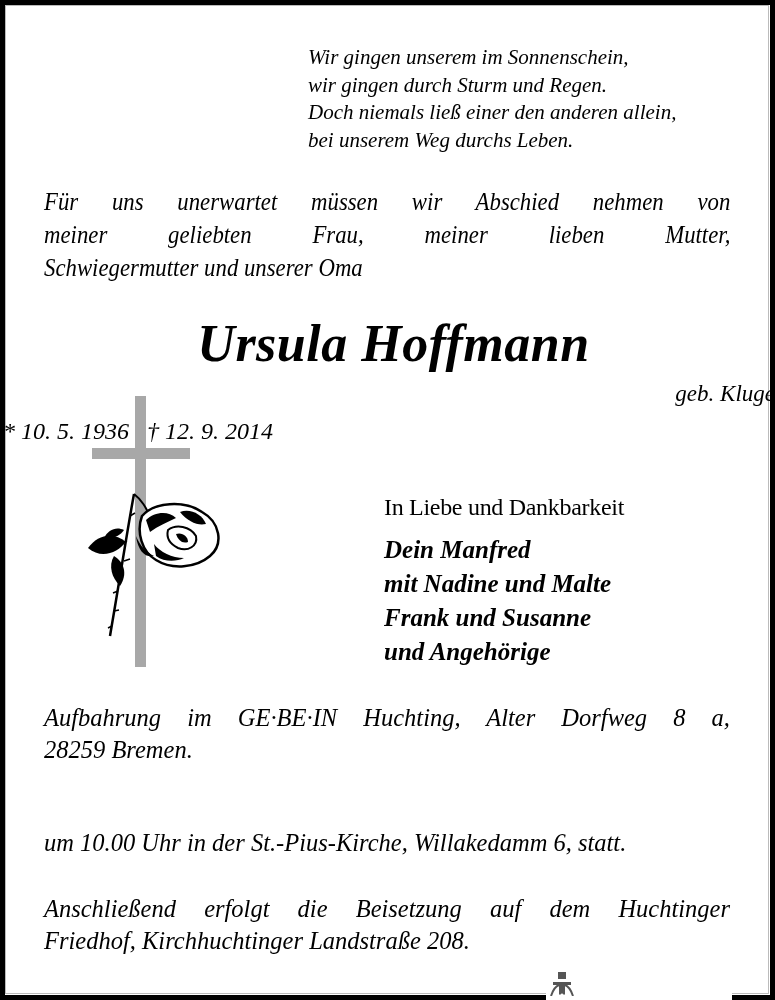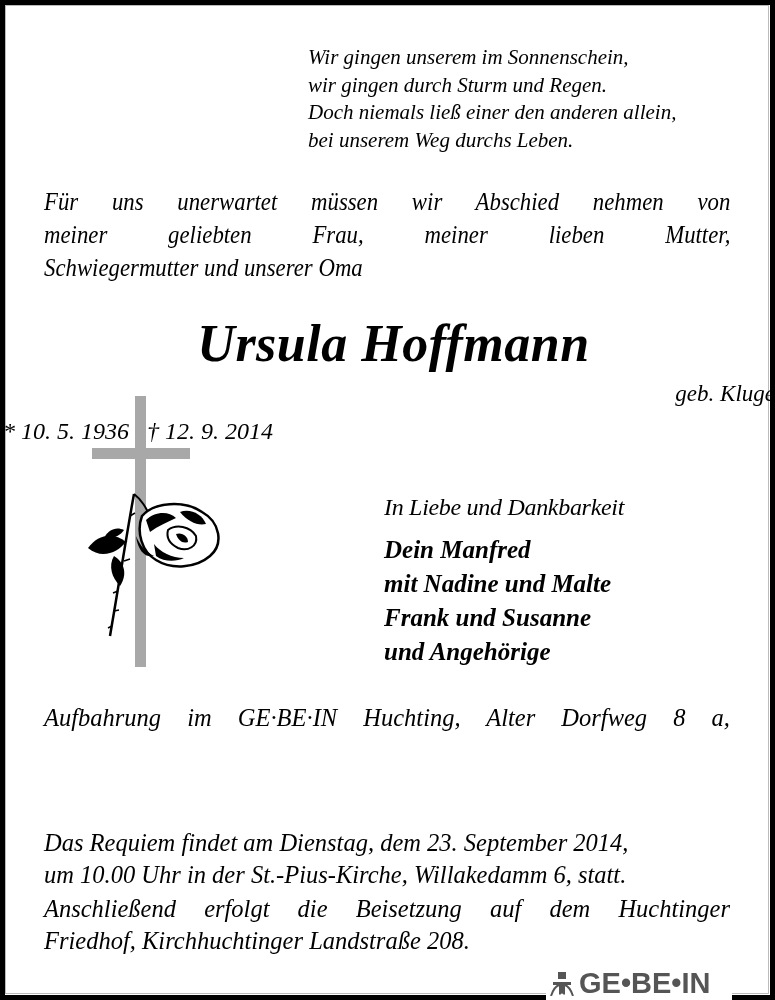--- a/index.html
+++ b/index.html
@@ -12,21 +12,21 @@
   .intro { left:44px; top:185px; width:686px; font-style:italic; font-size:24.5px; line-height:33px; text-align:justify; transform:scaleX(0.93); transform-origin:left top; width:738px; }
   .intro .jl { text-align:justify; text-align-last:justify; }
   .name { left:8px; width:775px; top:314px; text-align:center; font-style:italic; font-weight:bold; font-size:52px; letter-spacing:0.5px; }
   .name span { display:inline-block; transform:translateX(-2px); }
   .maiden { left:0; width:775px; top:381px; text-align:right; font-style:italic; font-size:23px; }
   .dates { left:0; width:680px; top:418px; text-align:left; font-style:italic; font-size:24px; }
   .dates span { display:inline-block; transform:translateX(3px); }
   .cross-v { left:135px; top:396px; width:11px; height:271px; background:#a8a8a8; }
   .cross-h { left:92px; top:448px; width:98px; height:11px; background:#a8a8a8; }
   .rose { left:84px; top:486px; width:145px; height:160px; }
-  .thanks { left:384px; top:494px; font-style:italic; font-size:24px; letter-spacing:-0.3px; }
+  .thanks { left:384px; top:494px; font-size:24px; letter-spacing:-0.3px; }
   .family { left:384px; top:533px; font-style:italic; font-weight:bold; font-size:25px; line-height:34px; }
   .para { left:44px; font-style:italic; font-size:24.5px; line-height:32px; }
   .para .jl { text-align:justify; text-align-last:justify; }
   .p1 { top:702px; width:686px; }
   .p2 { top:827px; width:686px; }
   .p3 { top:893px; width:686px; }
   .logo-gap { position:absolute; left:546px; top:990px; width:186px; height:10px; background:#fff; }
   .logo { left:549px; top:966px; height:34px; display:flex; align-items:center; color:#555; font-family:"Liberation Sans","DejaVu Sans",sans-serif; font-weight:bold; font-size:29px; letter-spacing:0px; }
   .logo svg { margin-right:4px; }
 </style>
@@ -78,33 +78,32 @@
 <div class="abs thanks">In Liebe und Dankbarkeit</div>
 <div class="abs family">
   <div>Dein Manfred</div>
   <div>mit Nadine und Malte</div>
   <div>Frank und Susanne</div>
   <div>und Angehörige</div>
 </div>
 
 <div class="abs para p1">
   <div class="jl">Aufbahrung im GE·BE·IN Huchting, Alter Dorfweg 8 a,</div>
+  <div>28259 Bremen.</div>
 </div>
 
 <div class="abs para p2">
-  <div>Das Requiem findet am Dienstag, dem 23. September 2014,</div>
   <div>um 10.00 Uhr in der St.-Pius-Kirche, Willakedamm 6, statt.</div>
 </div>
 
 <div class="abs para p3">
   <div class="jl">Anschließend erfolgt die Beisetzung auf dem Huchtinger</div>
   <div>Friedhof, Kirchhuchtinger Landstraße 208.</div>
 </div>
 
 <div class="logo-gap"></div>
 <div class="abs logo">
   <svg width="26" height="26" viewBox="0 0 26 26">
     <rect x="9" y="2" width="8" height="7" fill="#555"></rect>
     <path d="M4 12 H22 V15 H16 V24 C16 25 14 25 13 23 C12 25 10 25 10 24 V15 H4 Z" fill="#555"></path>
     <path d="M2 26 C4 20 7 16 10 15 M24 26 C22 20 19 16 16 15" stroke="#555" stroke-width="2" fill="none"></path>
   </svg>
-  <span>GE•BE•IN</span>
 </div>
 
 </body></html>

